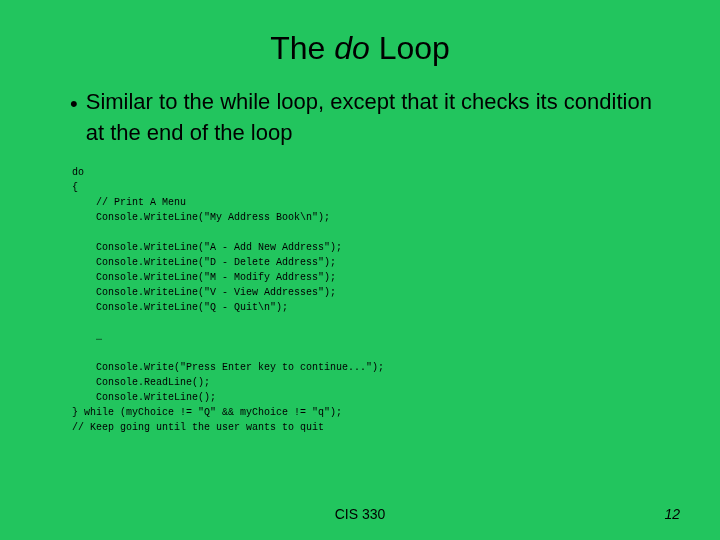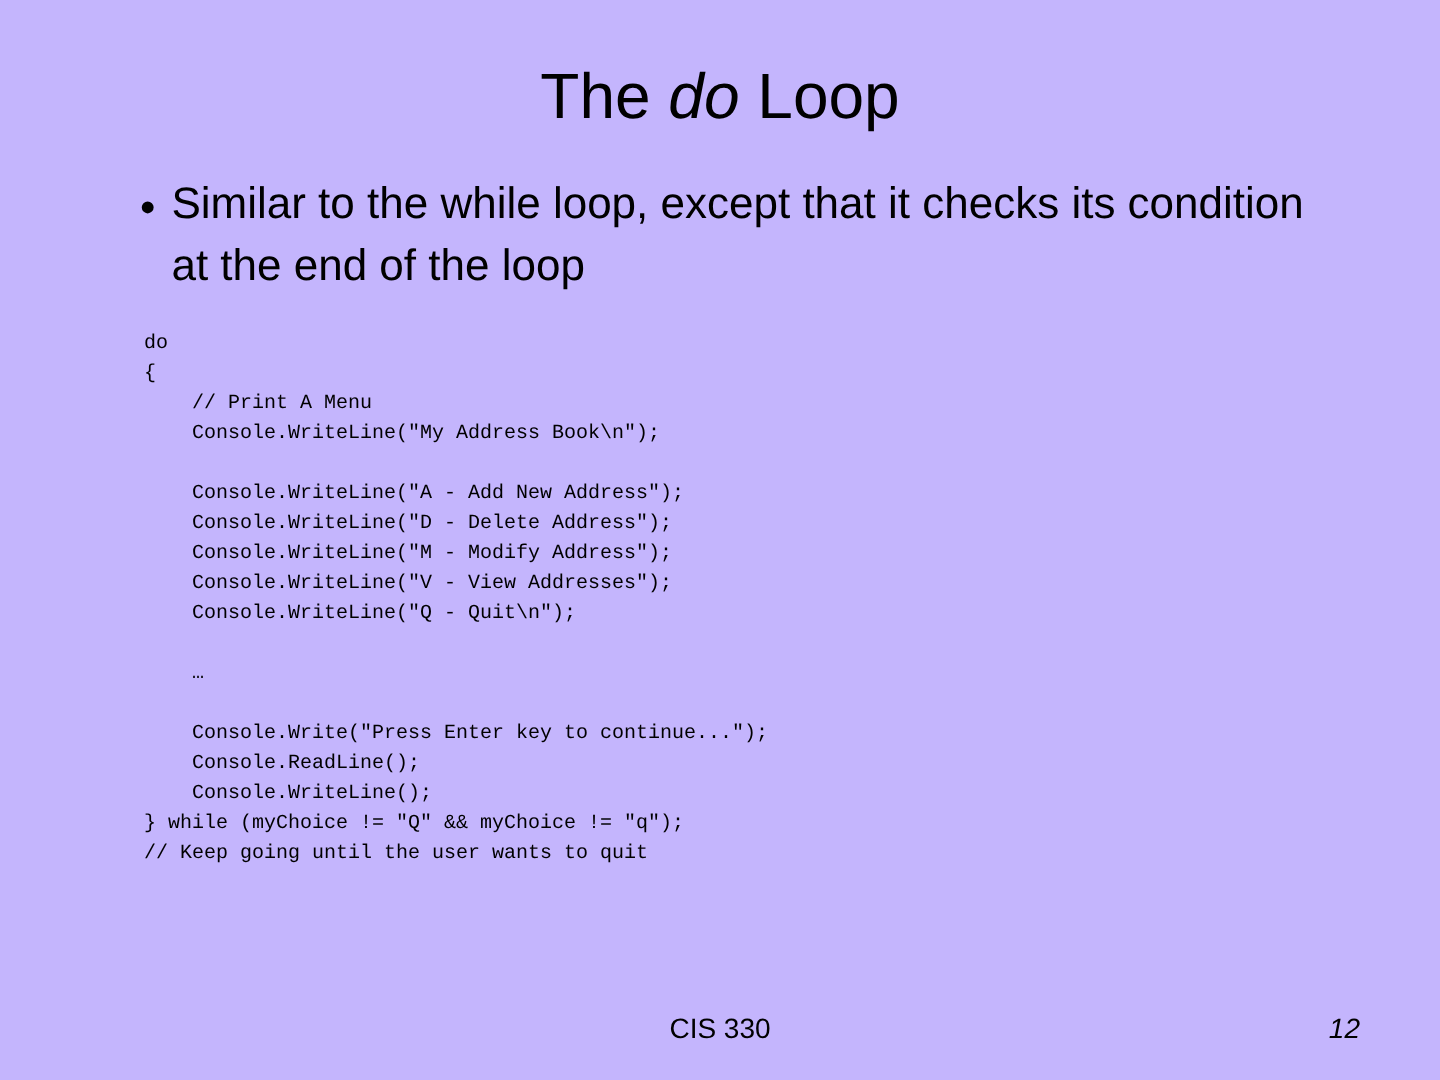--- a/index.html
+++ b/index.html
@@ -13,21 +13,21 @@
       height: 540px;
       background: #ffffff;
       font-family: Arial, Helvetica, sans-serif;
       position: relative;
       overflow: hidden;
     }
 
     .slide {
       width: 720px;
       height: 540px;
-      background: #c4b5fd;
+      background: #22c55e;
       position: relative;
       padding: 30px 50px;
     }
 
     .title {
       text-align: center;
       font-size: 32px;
       font-weight: normal;
       color: #000000;
       margin-bottom: 20px;

